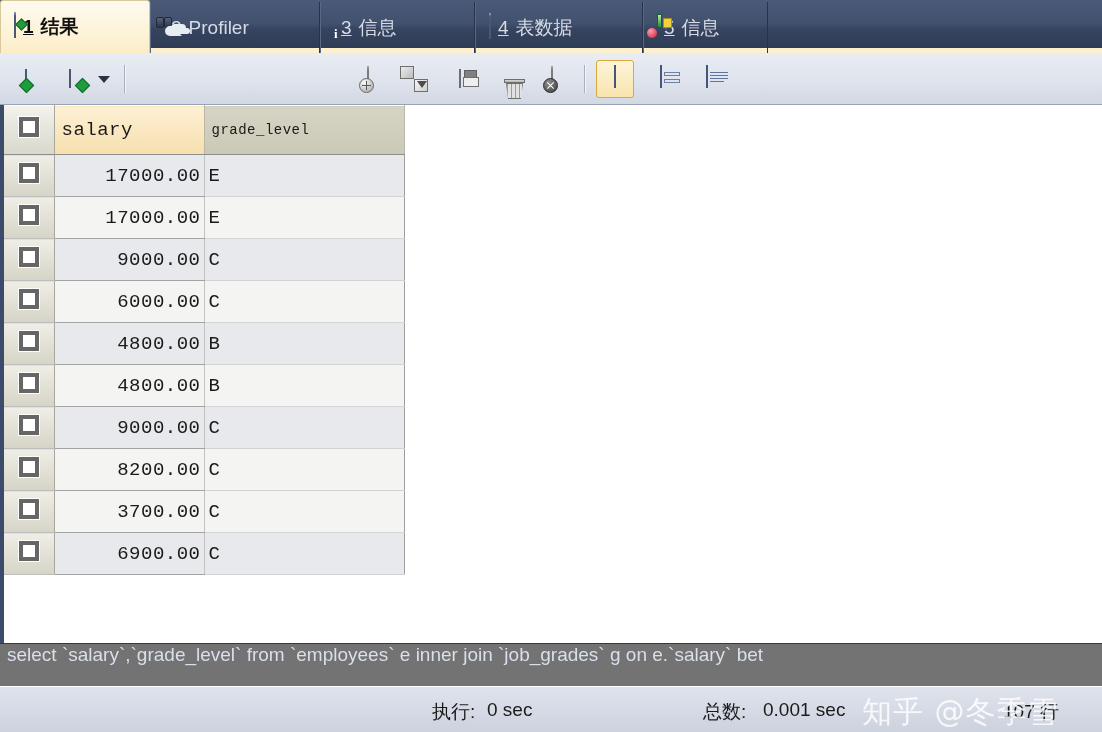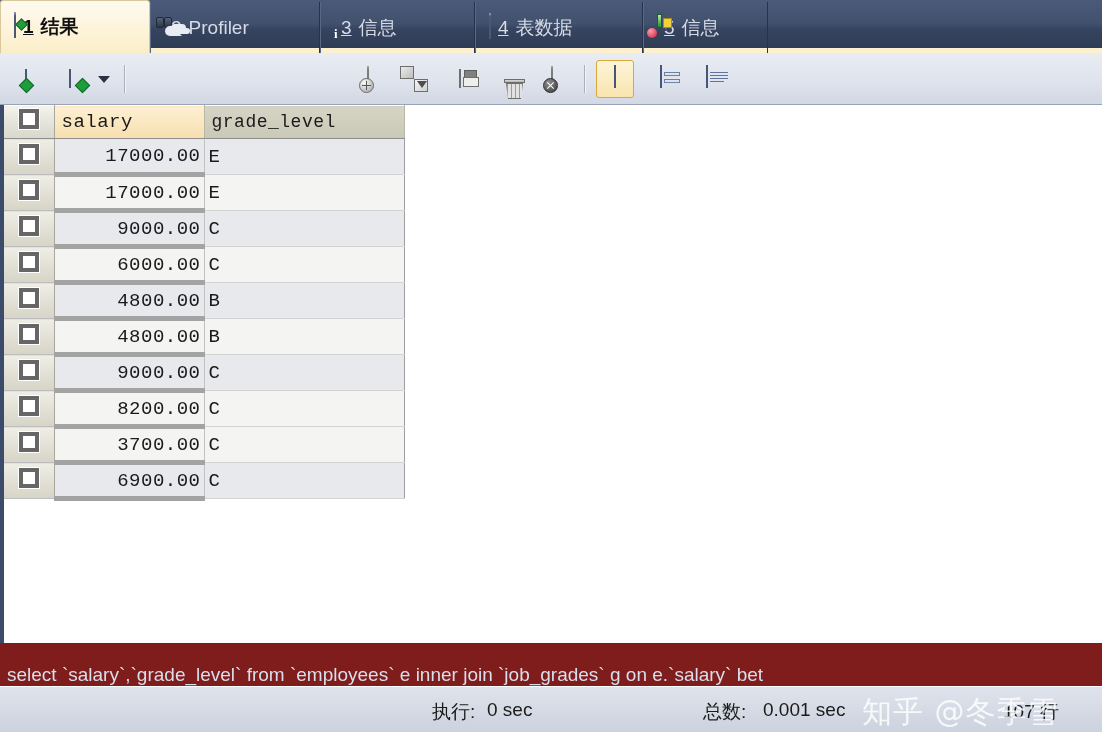--- a/index.html
+++ b/index.html
@@ -311,21 +311,21 @@
     width: 4px; height: 538px;
     background: #3d4b6b;
   }
   .gtable {
     position: absolute;
     left: 4px; top: 0;
     border-collapse: collapse;
     table-layout: fixed;
     font-family: "Liberation Mono", monospace;
   }
-  .gtable td, .gtable th { padding: 0; }
+  .gtable td, .gtable th { padding: 8px; }
   .col-sel   { width: 50px; }
   .col-sal   { width: 150px; }
   .col-grade { width: 200px; }
 
   thead th {
     height: 32px;
     border-bottom: 1px solid #8e8e8e;
   }
   th.h-sel {
     background: linear-gradient(to bottom, #f3f2ec, #d9d8cc);
@@ -344,21 +344,21 @@
     letter-spacing: .5px;
   }
   th.h-grade {
     background: linear-gradient(to bottom, #d6d4c4, #cac8b6);
     border-right: 1px solid #b9b7a7;
     border-top: 1px solid #ffffff;
     border-left: 1px solid #ffffff;
     text-align: left;
     padding-left: 7px;
     font-weight: normal;
-    font-size: 18px;
+    font-size: 14px;
     color: #1a1a1a;
     letter-spacing: .5px;
   }
   tbody tr { height: 36px; }
   td.c-sel {
     background: linear-gradient(to bottom, #efeee6, #d6d4c6);
     border-right: 1px solid #a9a79b;
     border-bottom: 1px solid #bdbdbd;
     text-align: center;
     vertical-align: middle;
@@ -373,21 +373,21 @@
     border: 4px solid #666666;
     box-sizing: border-box;
     box-shadow: 0 0 0 1px #ffffff;
   }
   td.c-sal {
     text-align: right;
     padding-right: 3px;
     font-size: 19px;
     color: #1a1a1a;
     border-right: 1px solid #c2c2c2;
-    border-bottom: 5px solid #a3a3a3;
+    border-bottom: 1px solid #a3a3a3;
     letter-spacing: .5px;
   }
   td.c-grade {
     text-align: left;
     padding-left: 4px;
     font-size: 19px;
     color: #1a1a1a;
     border-right: 1px solid #9e9e9e;
     border-bottom: 1px solid #d3d3d3;
     letter-spacing: .5px;
@@ -399,25 +399,25 @@
     border: 3px solid #000000;
     border-right: 3px solid #000000;
     padding-right: 0px;
   }
 
   
   .sqlbar {
     position: absolute;
     left: 0; top: 643px;
     width: 1102px; height: 43px;
-    background: #7f1d1d;
+    background: #737373;
     border-top: 1px solid #2d3a53;
     box-sizing: border-box;
     display: flex;
-    align-items: flex-end;
+    align-items: flex-start;
   }
   .sqltext {
     color: #d9dfeb;
     font-size: 19px;
     font-family: "Liberation Sans", sans-serif;
     padding-left: 7px;
     white-space: nowrap;
     overflow: hidden;
   }
 

